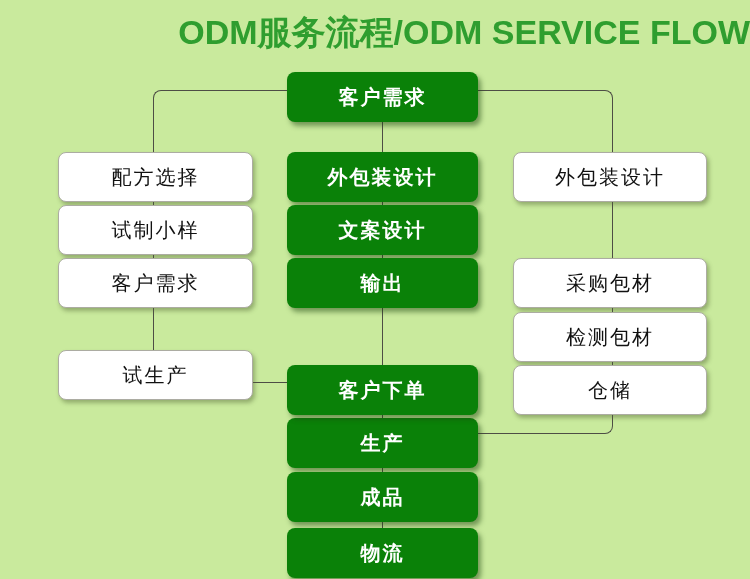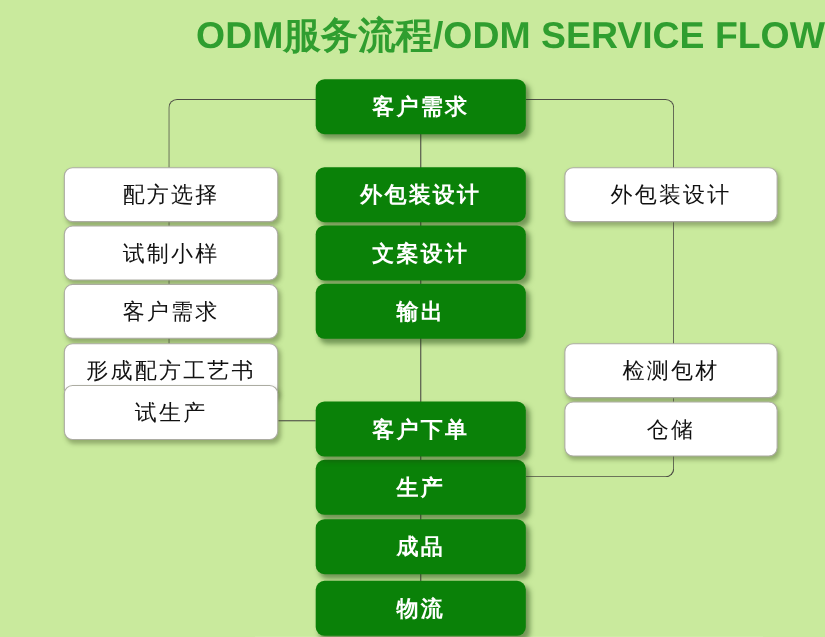--- a/index.html
+++ b/index.html
@@ -95,20 +95,20 @@
   <div class="node green center-col" style="top:205px">文案设计</div>
   <div class="node green center-col" style="top:258px">输出</div>
   <div class="node green center-col" style="top:418px">生产</div>
   <div class="node green center-col" style="top:365px">客户下单</div>
   <div class="node green center-col" style="top:472px">成品</div>
   <div class="node green center-col" style="top:528px">物流</div>
 
   <div class="node white left-col" style="top:152px">配方选择</div>
   <div class="node white left-col" style="top:205px">试制小样</div>
   <div class="node white left-col" style="top:258px">客户需求</div>
-  <div class="node white left-col" style="top:312px">形成配方工艺书</div>
   <div class="node white left-col" style="top:350px">试生产</div>
 
   <div class="node white right-col" style="top:152px">外包装设计</div>
+  <div class="node white right-col" style="top:258px">采购包材</div>
   <div class="node white right-col" style="top:312px">检测包材</div>
   <div class="node white right-col" style="top:365px">仓储</div>
 
 </div>
 
 </body></html>

